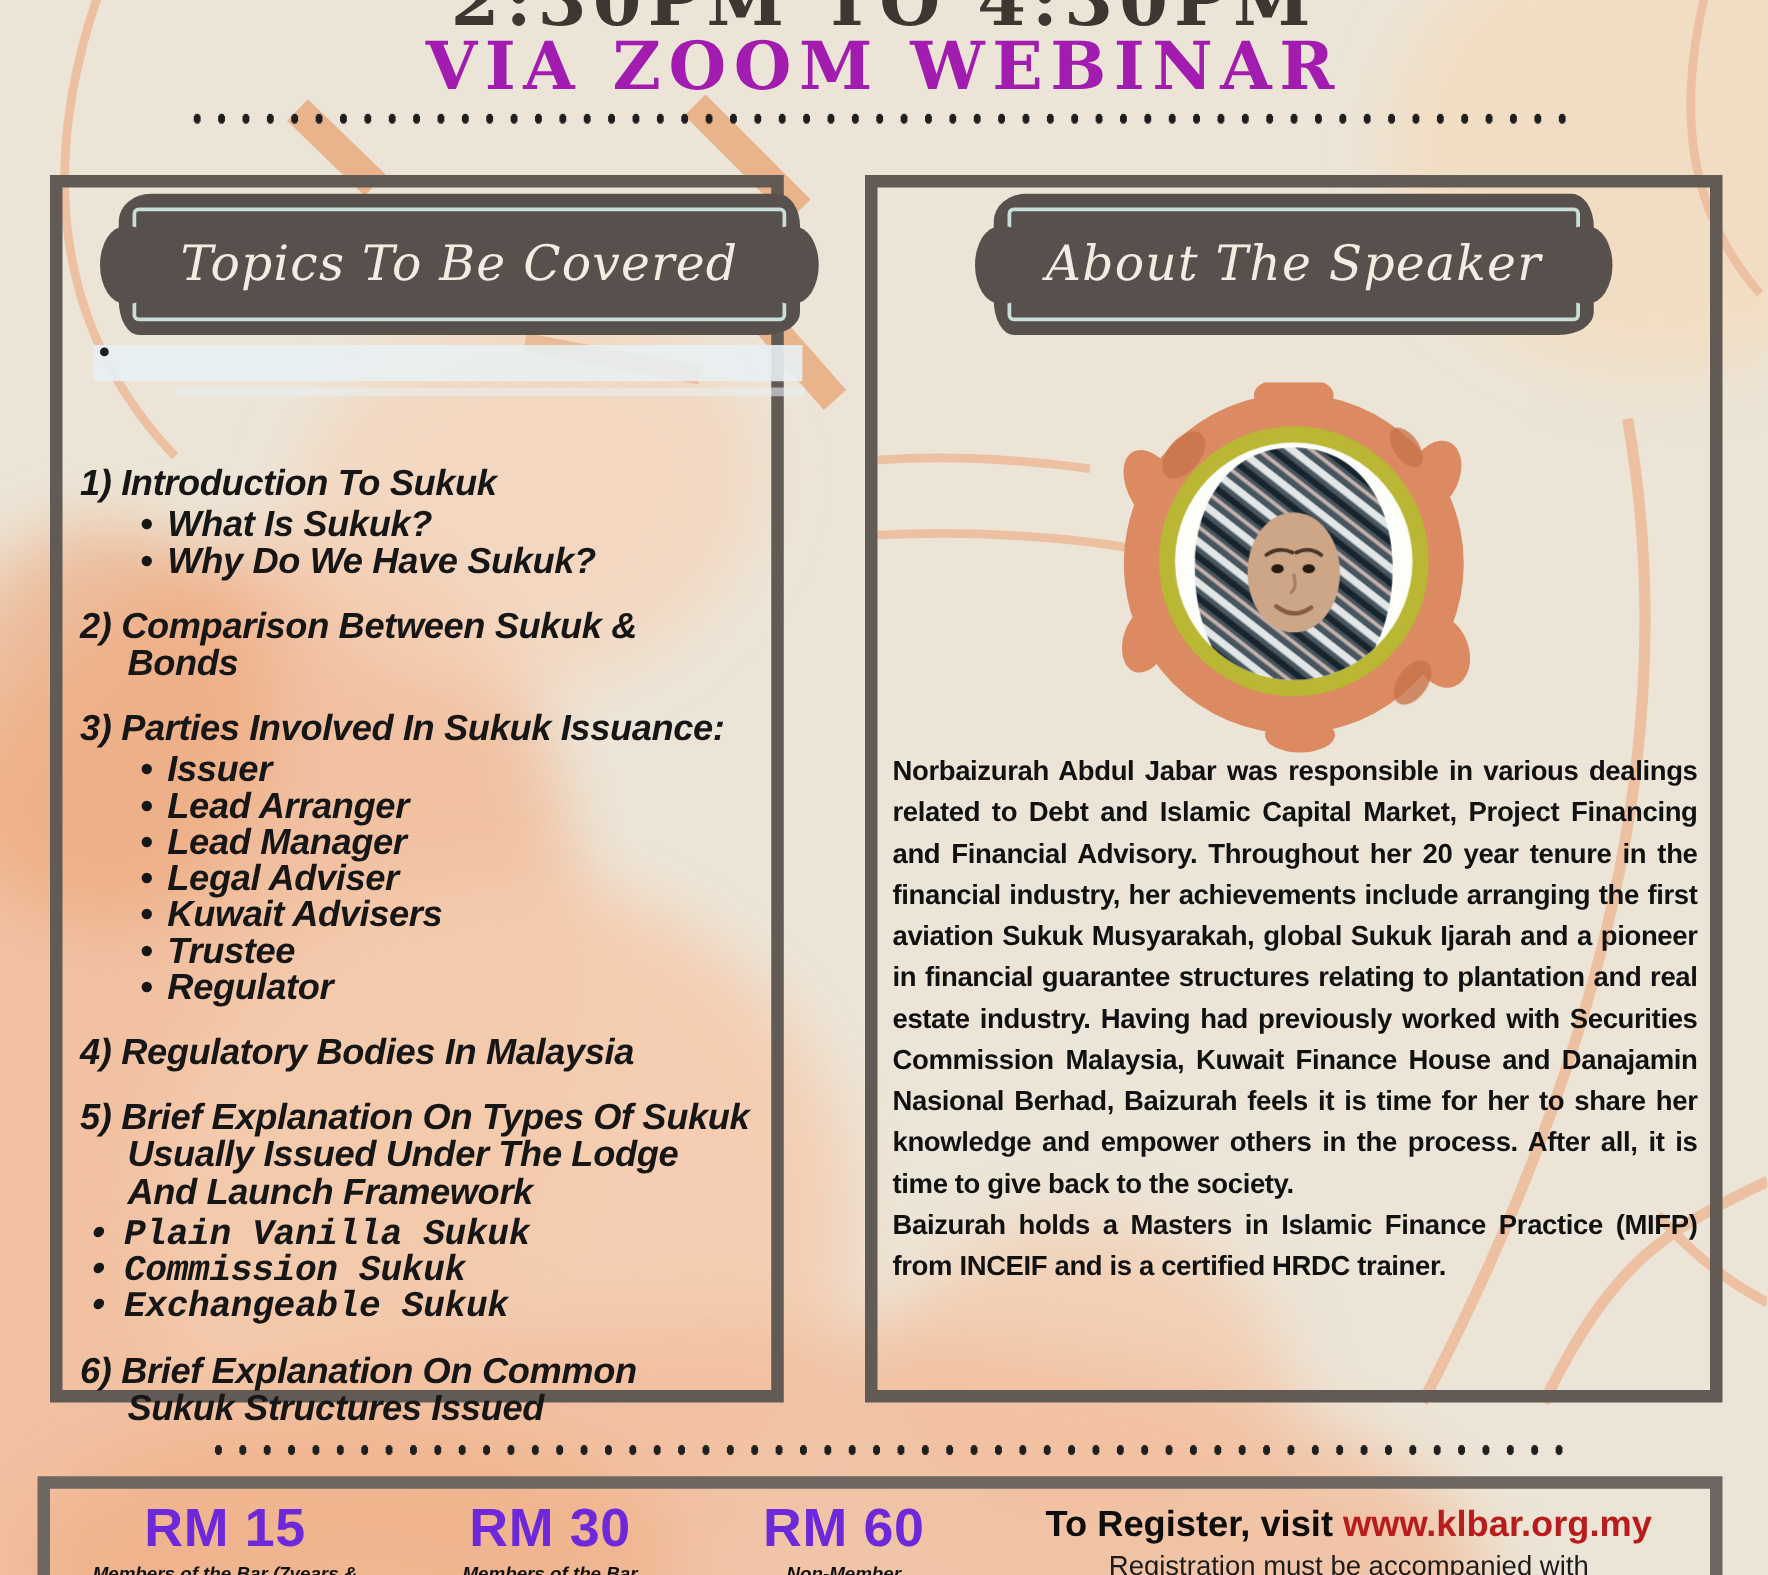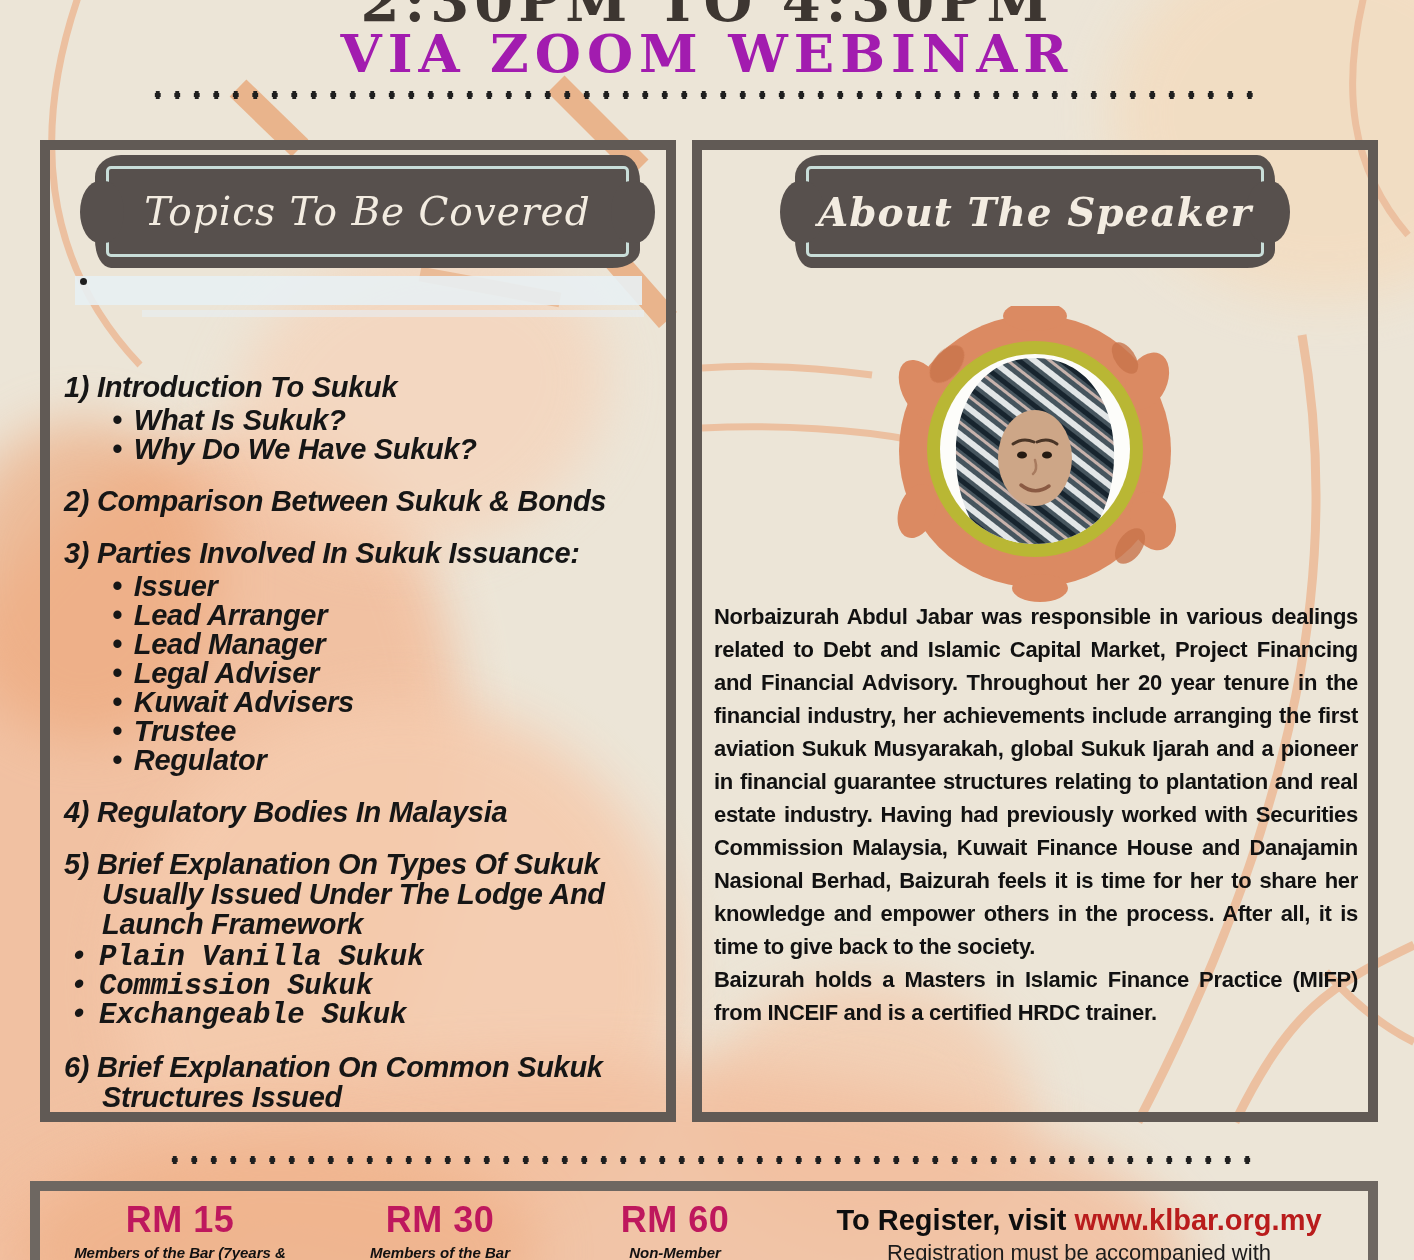--- a/index.html
+++ b/index.html
@@ -21,26 +21,26 @@
     font-family:"DejaVu Serif",serif;font-weight:bold;font-size:56px;letter-spacing:5px;color:#3d3631;}
   .platform-line{position:absolute;top:22px;left:0;right:0;text-align:center;z-index:2;
     font-family:"DejaVu Serif",serif;font-weight:bold;font-size:53px;letter-spacing:6px;color:#a21caf;}
   .dotted{position:absolute;height:14px;z-index:2;
     background-image:radial-gradient(ellipse 4.4px 6.8px at center,#1f1f1f 62%,rgba(0,0,0,0) 63%);
     background-size:19.5px 14px;background-repeat:repeat-x;}
   .dotted.top{left:148px;width:1112px;top:88px;}
   .dotted.bottom{left:165px;width:1096px;top:1153px;}
   
   .panel{position:absolute;top:140px;height:982px;border:10px solid #615a55;box-sizing:border-box;z-index:2;}
-  .panel.left{left:40px;width:636px;}
+  .panel.left{left:40px;width:587px;}
   .panel.right{left:692px;width:686px;}
   .badge{position:absolute;top:5px;height:113px;background:#57504d;z-index:3;
     border-radius:26px 18px 28px 16px / 22px 26px 18px 28px;}
   .panel.left .badge{left:45px;width:545px;}
-  .panel.right .badge{left:93px;width:480px;font-weight:bold;}
+  .panel.right .badge{left:93px;width:480px;}
   .badge::before{content:"";position:absolute;inset:11px;border:3px solid #c9ded9;border-radius:5px;}
   .badge .bump{position:absolute;width:44px;height:62px;background:#57504d;border-radius:45%/50%;top:50%;transform:translateY(-50%);}
   .badge .bump.l{left:-15px;} .badge .bump.r{right:-15px;}
   .badge-label{position:absolute;inset:0;display:flex;align-items:center;justify-content:center;
     font-family:"DejaVu Serif",serif;font-style:italic;font-size:39px;color:#f3ece1;letter-spacing:1px;}
   .strip1{position:absolute;left:25px;top:126px;width:567px;height:29px;background:#e8eff3;opacity:.9;}
   .strip2{position:absolute;left:92px;top:160px;width:502px;height:7px;background:#e8eff3;opacity:.6;}
   .speck{position:absolute;left:30px;top:128px;width:7px;height:7px;border-radius:50%;background:#1d1d1d;}
   
   .topics{position:absolute;left:14px;top:222px;right:16px;list-style:none;margin:0;padding:0;
@@ -53,21 +53,21 @@
   .sub li::before{content:"•";margin-right:12px;}
   
   .photo{position:absolute;left:50%;top:156px;transform:translateX(-50%);width:300px;height:300px;z-index:3;} 
   .bio-wrap{position:absolute;left:12px;right:10px;top:450px;}
   .bio-wrap p{margin:0;text-align:justify;font-weight:bold;font-size:22px;line-height:33px;letter-spacing:-0.3px;color:#111;}
   
   .pricing{position:absolute;left:30px;top:1181px;width:1348px;height:120px;z-index:2;
     border:10px solid #6e6761;box-sizing:border-box;display:grid;grid-template-columns:280px 240px 230px 1fr;
     padding-top:8px;}
   .tier{text-align:center;}
-  .price{font-size:36px;font-weight:bold;letter-spacing:0.5px;color:#be185d;}
+  .price{font-size:43px;font-weight:bold;letter-spacing:0.5px;color:#6d28d9;}
   .tier-label{font-size:15px;font-weight:bold;font-style:italic;margin-top:3px;color:#111;}
   .reg{text-align:center;padding-top:5px;}
   .reg-line{font-size:29px;font-weight:bold;color:#0e0e0e;}
   .reg-line .url{text-decoration:none;color:#b91c1c;margin-top:48px;}
   .reg-note{font-size:22px;margin-top:3px;color:#1c1c1c;}
 </style>
 </head>
 <body>
 
 <div class="page">

